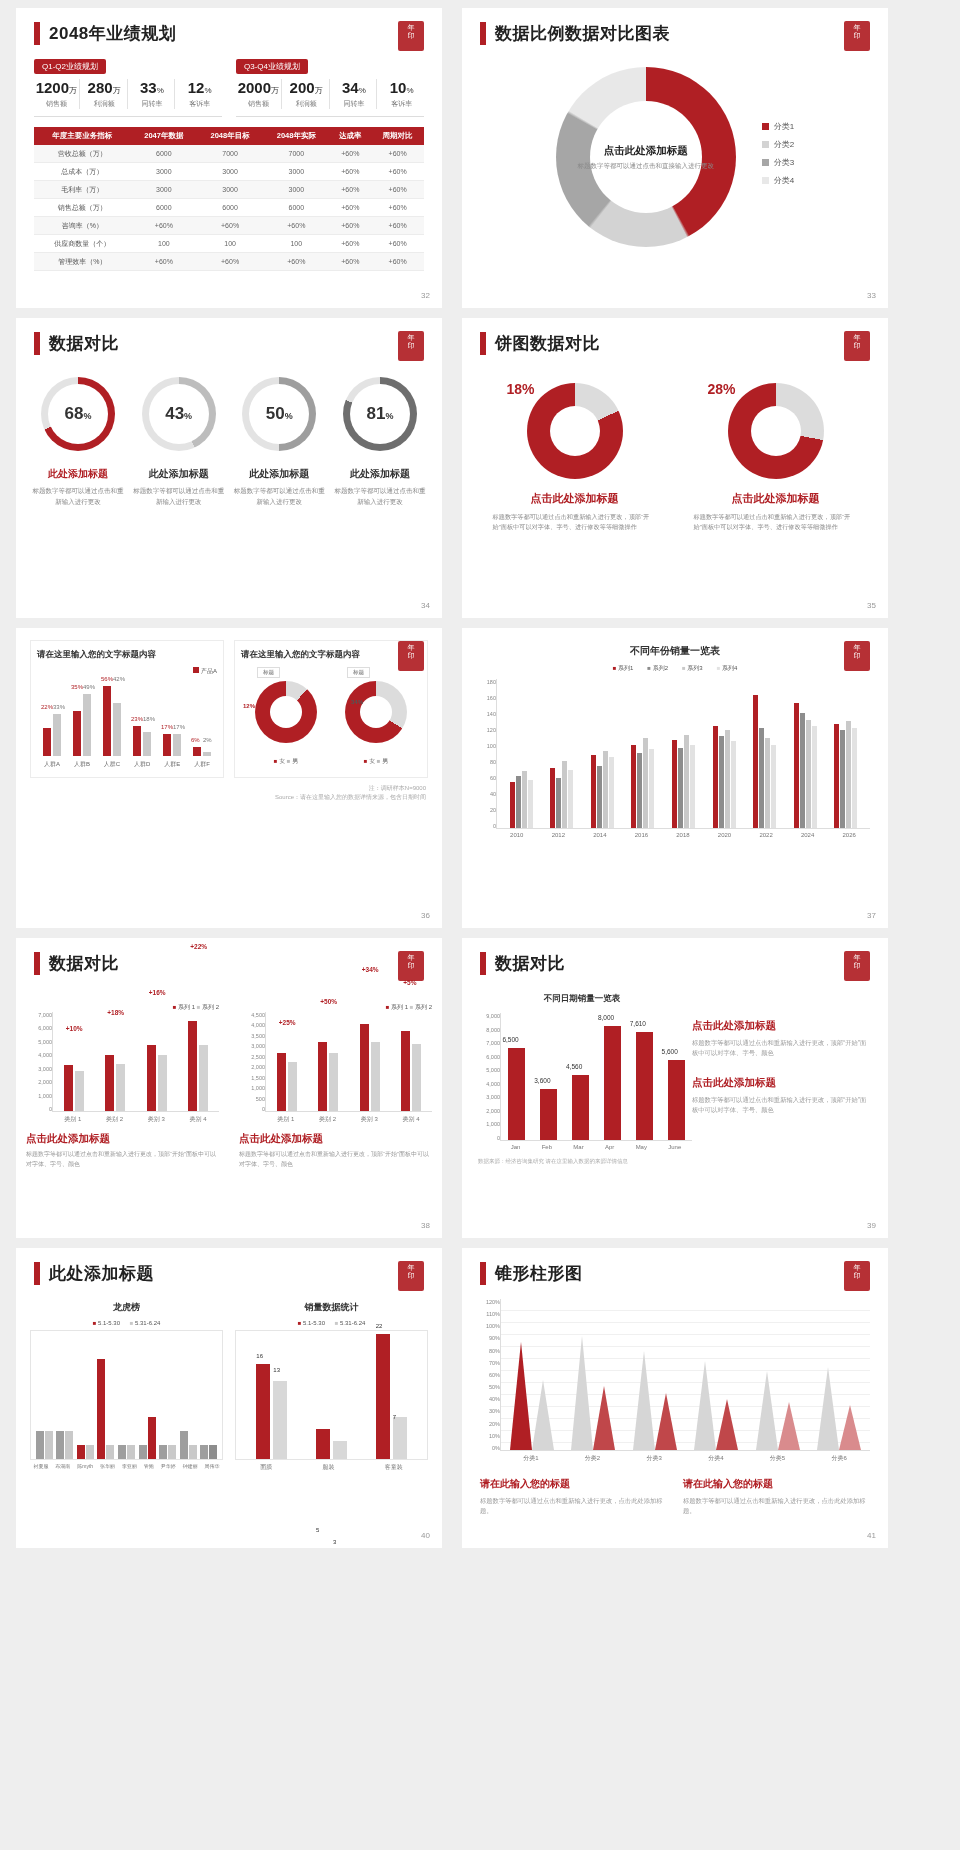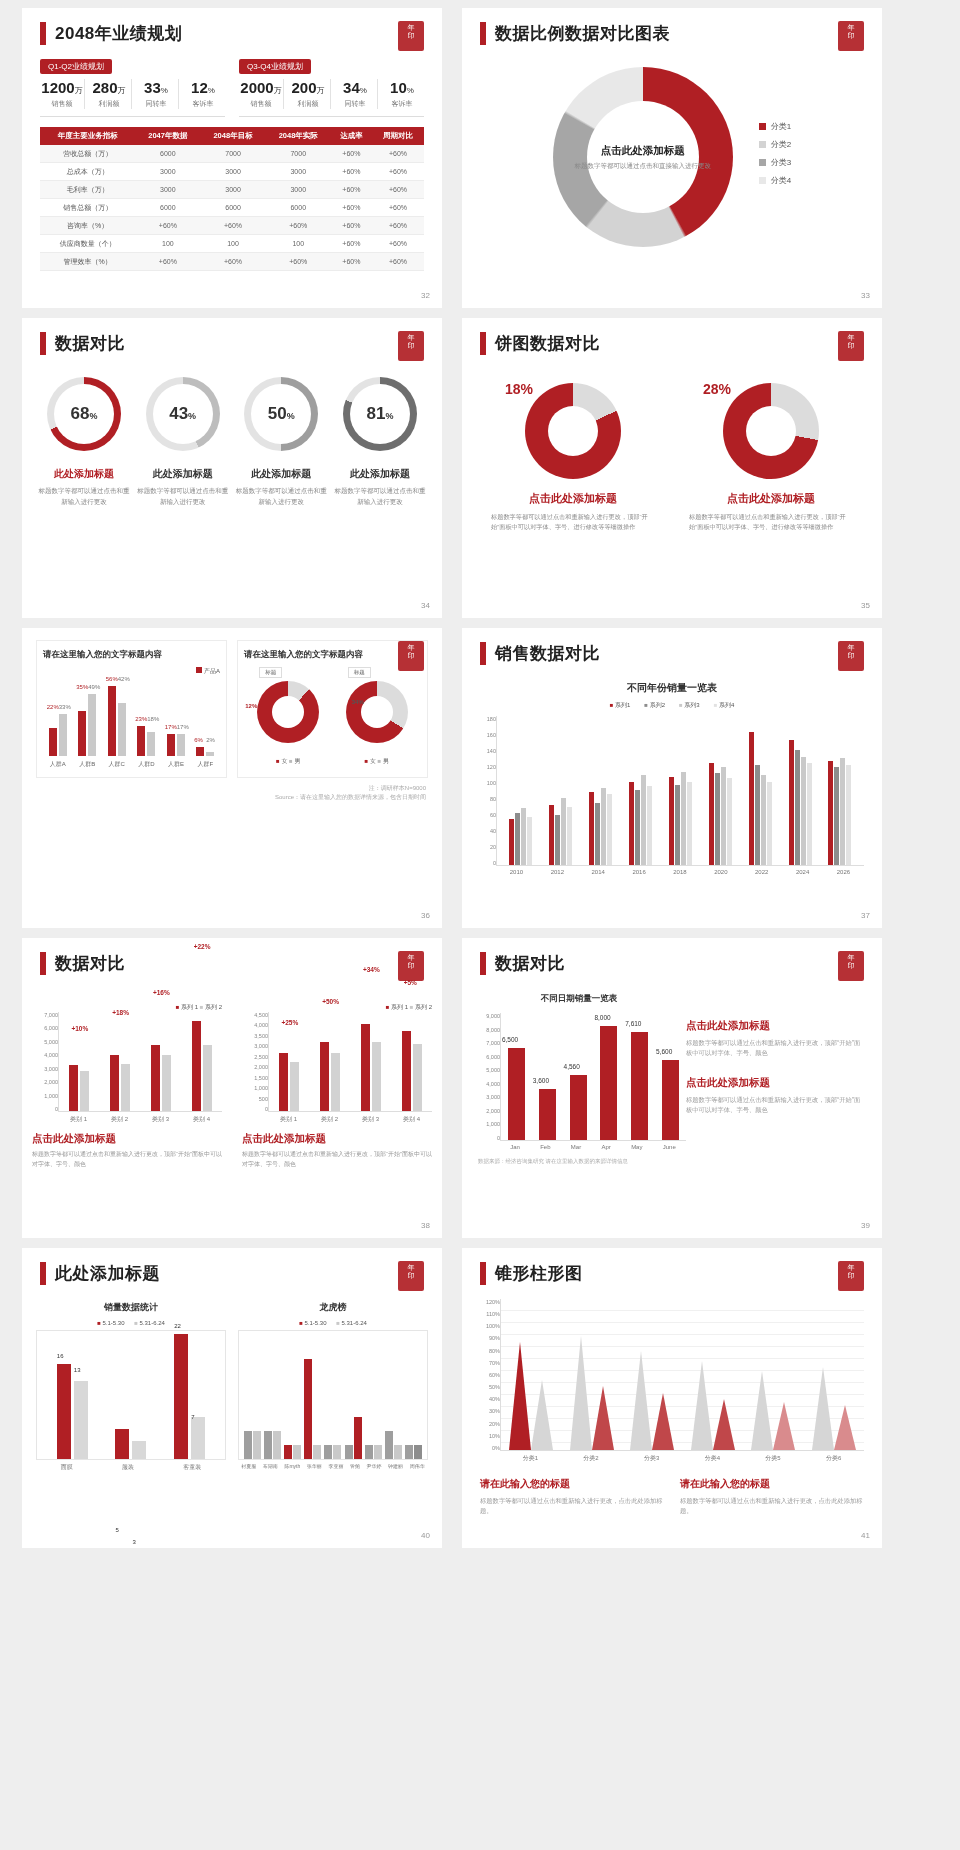--- a/index.html
+++ b/index.html
@@ -7,21 +7,21 @@
     margin: 0;
     background: #eeeeee;
     font-family: "Liberation Sans", "DejaVu Sans", sans-serif;
     width: 960px;
   }
   .deck {
     width: 904px;
     display: grid;
     grid-template-columns: 1fr 1fr;
     gap: 10px 20px;
-    padding: 8px 22px;
+    padding: 8px 16px;
   }
   .slide {
     background: #ffffff;
     position: relative;
     height: 300px;
     overflow: hidden;
   }
   .slide-title {
     display: flex;
     align-items: center;
@@ -490,24 +490,20 @@
       </div>
     </div>
     <div class="s36-footer">
       <div>注：调研样本N=9000</div>
       <div>Source：请在这里输入您的数据详情来源，包含日期时间</div>
     </div>
     <div class="pagenum">36</div>
   </div>
 
   <div class="slide">
-    <div class="slide-title">
-      <span class="title-bar"></span>
-      <span class="title-text">销售数据对比</span>
-    </div>
     <div class="seal">年<br>印</div>
 
     <div style="text-align:center;font-size:10px;font-weight:bold;color:#333;margin-top:16px;">不同年份销量一览表</div>
     <div style="display:flex;justify-content:center;gap:14px;font-size:6px;color:#555;margin-top:6px;">
       <span><span style="color:#b01f24">■</span> <span>系列1</span></span>
       <span><span style="color:#8d8d8d">■</span> <span>系列2</span></span>
       <span><span style="color:#c9c9c9">■</span> <span>系列3</span></span>
       <span><span style="color:#e2e2e2">■</span> <span>系列4</span></span>
     </div>
 
@@ -781,53 +777,20 @@
   <div class="slide">
     <div class="slide-title">
       <span class="title-bar"></span>
       <span class="title-text">此处添加标题</span>
     </div>
     <div class="seal">年<br>印</div>
 
     <div style="display:flex;padding:16px 14px 0;gap:12px;">
 
       <div style="flex:1;">
-        <div style="text-align:center;font-size:9px;font-weight:bold;color:#333;">销量数据统计</div>
-        <div style="text-align:center;font-size:6px;color:#555;margin:6px 0 4px;">
-          <span><span style="color:#b01f24">■</span> <span>5.1-5.30</span></span>
-          <span style="margin-left:8px;"><span style="color:#c9c9c9">■</span> <span>5.31-6.24</span></span>
-        </div>
-        <div style="border:1px solid #e5e5e5;height:130px;display:flex;align-items:flex-end;justify-content:space-around;padding:0 6px;">
-          <div style="display:flex;align-items:flex-end;gap:3px;position:relative;">
-            <span style="position:absolute;top:-11px;left:0;font-size:6px;color:#333;">16</span>
-            <span style="position:absolute;top:3px;left:17px;font-size:6px;color:#333;">13</span>
-            <span style="width:14px;height:95px;background:#b01f24;display:block;"></span>
-            <span style="width:14px;height:78px;background:#d8d8d8;display:block;"></span>
-          </div>
-          <div style="display:flex;align-items:flex-end;gap:3px;position:relative;">
-            <span style="position:absolute;top:98px;left:0;font-size:6px;color:#333;">5</span>
-            <span style="position:absolute;top:110px;left:17px;font-size:6px;color:#333;">3</span>
-            <span style="width:14px;height:30px;background:#b01f24;display:block;"></span>
-            <span style="width:14px;height:18px;background:#d8d8d8;display:block;"></span>
-          </div>
-          <div style="display:flex;align-items:flex-end;gap:3px;position:relative;">
-            <span style="position:absolute;top:-11px;left:0;font-size:6px;color:#333;">22</span>
-            <span style="position:absolute;top:80px;left:17px;font-size:6px;color:#333;">7</span>
-            <span style="width:14px;height:125px;background:#b01f24;display:block;"></span>
-            <span style="width:14px;height:42px;background:#d8d8d8;display:block;"></span>
-          </div>
-        </div>
-        <div style="display:flex;justify-content:space-around;margin-top:3px;">
-          <span class="axis-x">面膜</span>
-          <span class="axis-x">服装</span>
-          <span class="axis-x">客童装</span>
-        </div>
-      </div>
-
-      <div style="flex:1;">
         <div style="text-align:center;font-size:9px;font-weight:bold;color:#333;">龙虎榜</div>
         <div style="text-align:center;font-size:6px;color:#555;margin:6px 0 4px;">
           <span><span style="color:#b01f24">■</span> <span>5.1-5.30</span></span>
           <span style="margin-left:8px;"><span style="color:#c9c9c9">■</span> <span>5.31-6.24</span></span>
         </div>
         <div style="border:1px solid #e5e5e5;height:130px;display:flex;align-items:flex-end;justify-content:space-around;padding:0 3px;">
           <div style="display:flex;align-items:flex-end;gap:1px;">
               <span style="width:8px;height:28px;background:#9e9e9e;display:block;"></span>
               <span style="width:8px;height:28px;background:#c9c9c9;display:block;"></span>
             </div>
@@ -867,20 +830,53 @@
         <div style="display:flex;justify-content:space-around;margin-top:3px;">
           <span style="font-size:5px;color:#777;">衬夏服</span>
           <span style="font-size:5px;color:#777;">布湖南</span>
           <span style="font-size:5px;color:#777;">陈myth</span>
           <span style="font-size:5px;color:#777;">张华丽</span>
           <span style="font-size:5px;color:#777;">李亚丽</span>
           <span style="font-size:5px;color:#777;">管鲍</span>
           <span style="font-size:5px;color:#777;">尹华婷</span>
           <span style="font-size:5px;color:#777;">钟建丽</span>
           <span style="font-size:5px;color:#777;">周伟华</span>
+        </div>
+      </div>
+
+      <div style="flex:1;">
+        <div style="text-align:center;font-size:9px;font-weight:bold;color:#333;">销量数据统计</div>
+        <div style="text-align:center;font-size:6px;color:#555;margin:6px 0 4px;">
+          <span><span style="color:#b01f24">■</span> <span>5.1-5.30</span></span>
+          <span style="margin-left:8px;"><span style="color:#c9c9c9">■</span> <span>5.31-6.24</span></span>
+        </div>
+        <div style="border:1px solid #e5e5e5;height:130px;display:flex;align-items:flex-end;justify-content:space-around;padding:0 6px;">
+          <div style="display:flex;align-items:flex-end;gap:3px;position:relative;">
+            <span style="position:absolute;top:-11px;left:0;font-size:6px;color:#333;">16</span>
+            <span style="position:absolute;top:3px;left:17px;font-size:6px;color:#333;">13</span>
+            <span style="width:14px;height:95px;background:#b01f24;display:block;"></span>
+            <span style="width:14px;height:78px;background:#d8d8d8;display:block;"></span>
+          </div>
+          <div style="display:flex;align-items:flex-end;gap:3px;position:relative;">
+            <span style="position:absolute;top:98px;left:0;font-size:6px;color:#333;">5</span>
+            <span style="position:absolute;top:110px;left:17px;font-size:6px;color:#333;">3</span>
+            <span style="width:14px;height:30px;background:#b01f24;display:block;"></span>
+            <span style="width:14px;height:18px;background:#d8d8d8;display:block;"></span>
+          </div>
+          <div style="display:flex;align-items:flex-end;gap:3px;position:relative;">
+            <span style="position:absolute;top:-11px;left:0;font-size:6px;color:#333;">22</span>
+            <span style="position:absolute;top:80px;left:17px;font-size:6px;color:#333;">7</span>
+            <span style="width:14px;height:125px;background:#b01f24;display:block;"></span>
+            <span style="width:14px;height:42px;background:#d8d8d8;display:block;"></span>
+          </div>
+        </div>
+        <div style="display:flex;justify-content:space-around;margin-top:3px;">
+          <span class="axis-x">面膜</span>
+          <span class="axis-x">服装</span>
+          <span class="axis-x">客童装</span>
         </div>
       </div>
     </div>
     <div class="pagenum">40</div>
   </div>
 
   <div class="slide">
     <div class="slide-title">
       <span class="title-bar"></span>
       <span class="title-text">锥形柱形图</span>

